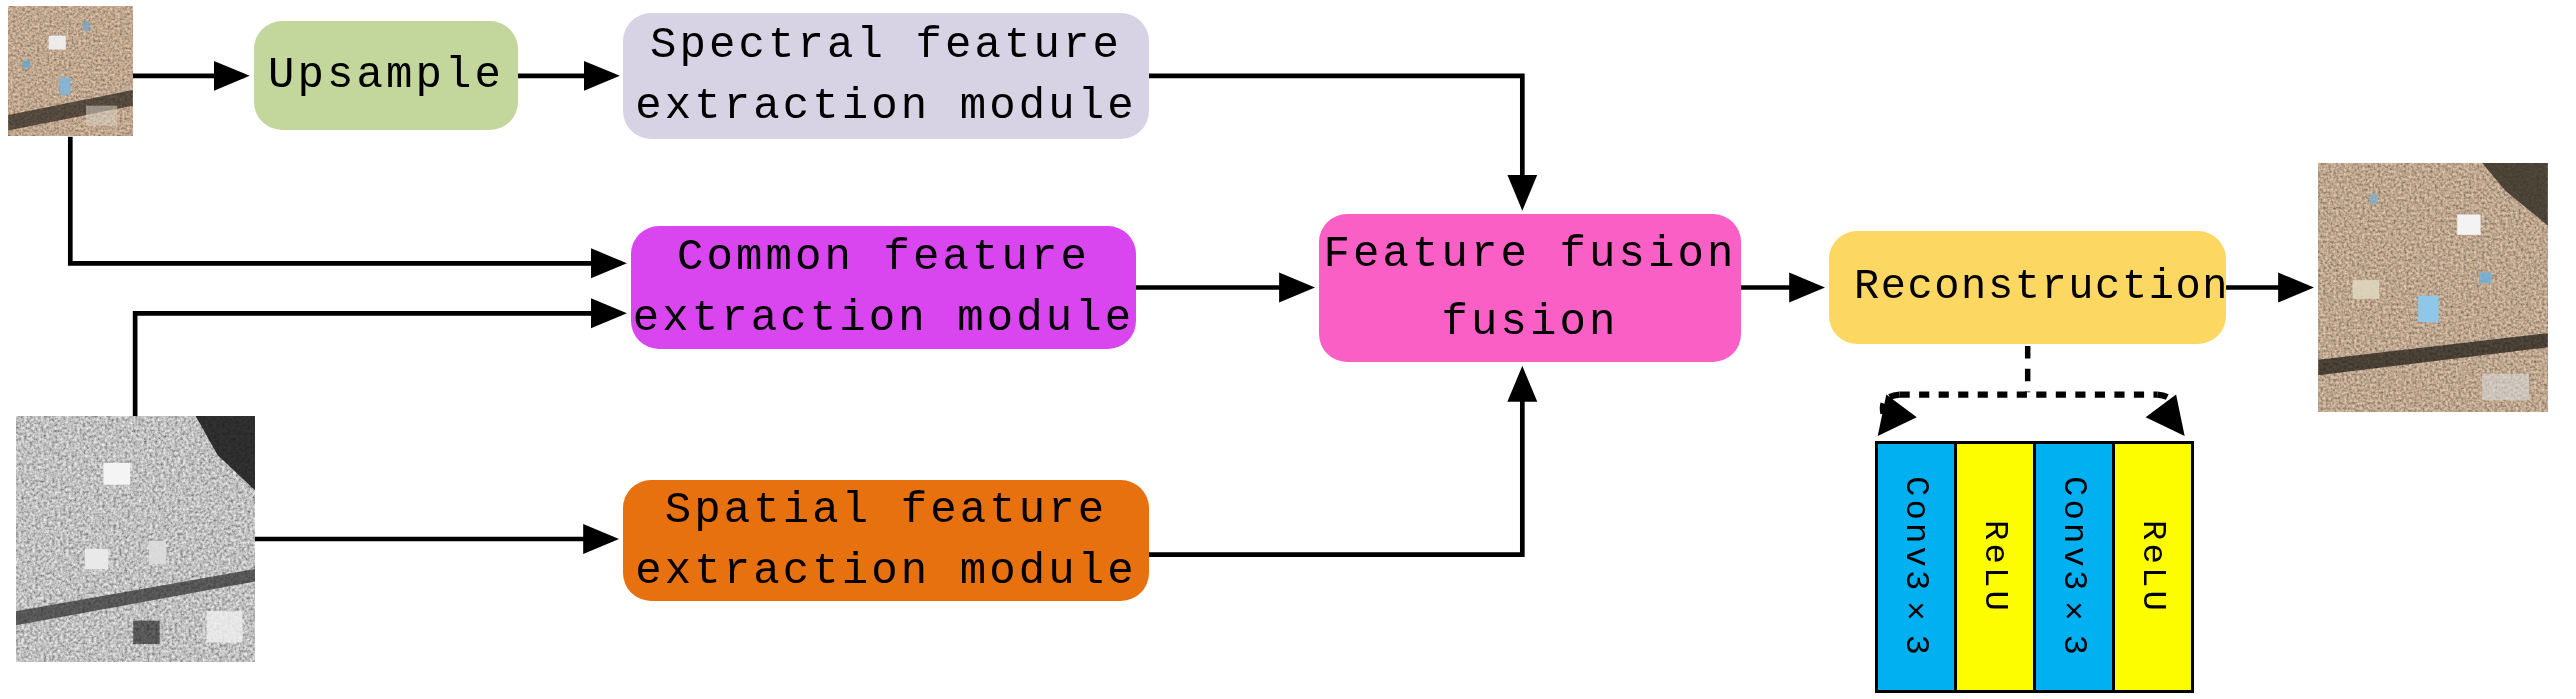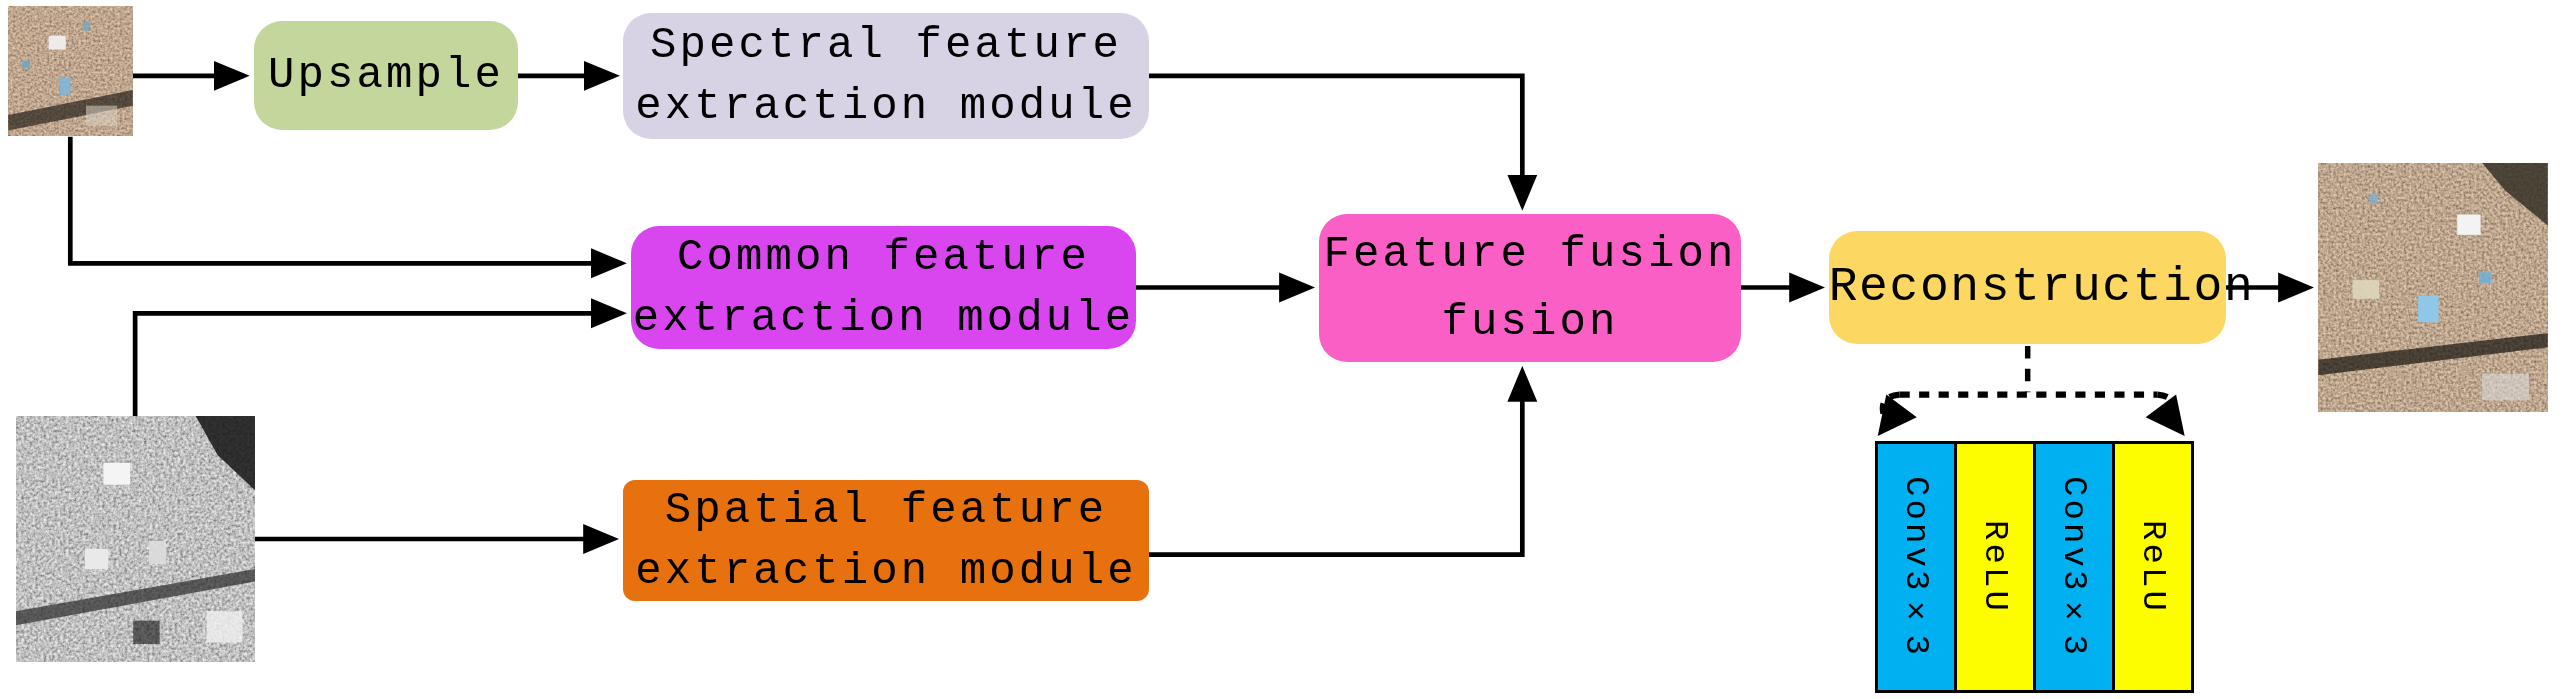--- a/index.html
+++ b/index.html
@@ -12,21 +12,21 @@
   }
   svg.overlay{position:absolute;left:0;top:0;z-index:1;pointer-events:none;}
   .node{
     position:absolute;z-index:2;
     display:flex;flex-direction:column;align-items:center;justify-content:center;
     border-radius:28px;
     color:#000;text-align:center;
     white-space:nowrap;
   }
   .node .ln{font-size:44px;line-height:1.38;letter-spacing:3.1px;}
-  .node .ln-sm{font-size:48px;line-height:1.3;letter-spacing:1.6px;margin-left:28px;}
+  .node .ln-sm{font-size:42px;line-height:1.3;letter-spacing:1.6px;margin-left:28px;}
   .sat{position:absolute;z-index:2;display:block;}
   #stack{
     position:absolute;z-index:2;
     display:flex;flex-direction:row;
     border:3.1px solid #000;box-sizing:border-box;
   }
   .stack-col{
     flex:1 1 0;display:flex;align-items:center;justify-content:center;
     writing-mode:vertical-rl;
     font-size:34px;letter-spacing:3.1px;
@@ -138,21 +138,21 @@
   <div class="node" style="left: 623px; top: 12.5px; width: 526px; height: 126px; background-color: rgb(216, 211, 228);">
     <div class="ln">Spectral feature</div>
     <div class="ln">extraction module</div>
   </div>
 
   <div class="node" style="left: 631px; top: 226px; width: 505px; height: 123px; background-color: #d946ef;">
     <div class="ln">Common feature</div>
     <div class="ln">extraction module</div>
   </div>
 
-  <div class="node" style="left: 623px; top: 480px; width: 526px; height: 121px; background-color: rgb(232, 113, 15); border-radius: 12px;">
+  <div class="node" style="left: 623px; top: 480px; width: 526px; height: 121px; background-color: rgb(232, 113, 15);">
     <div class="ln">Spatial feature</div>
     <div class="ln">extraction module</div>
   </div>
 
   <div class="node" style="left: 1319px; top: 214px; width: 422px; height: 148px; background-color: rgb(250, 95, 198); gap: 7px;">
     <div class="ln">Feature fusion</div>
     <div class="ln">fusion</div>
   </div>
 
   <div class="node" style="left: 1829px; top: 231px; width: 397px; height: 113px; background-color: rgb(252, 216, 99);">

